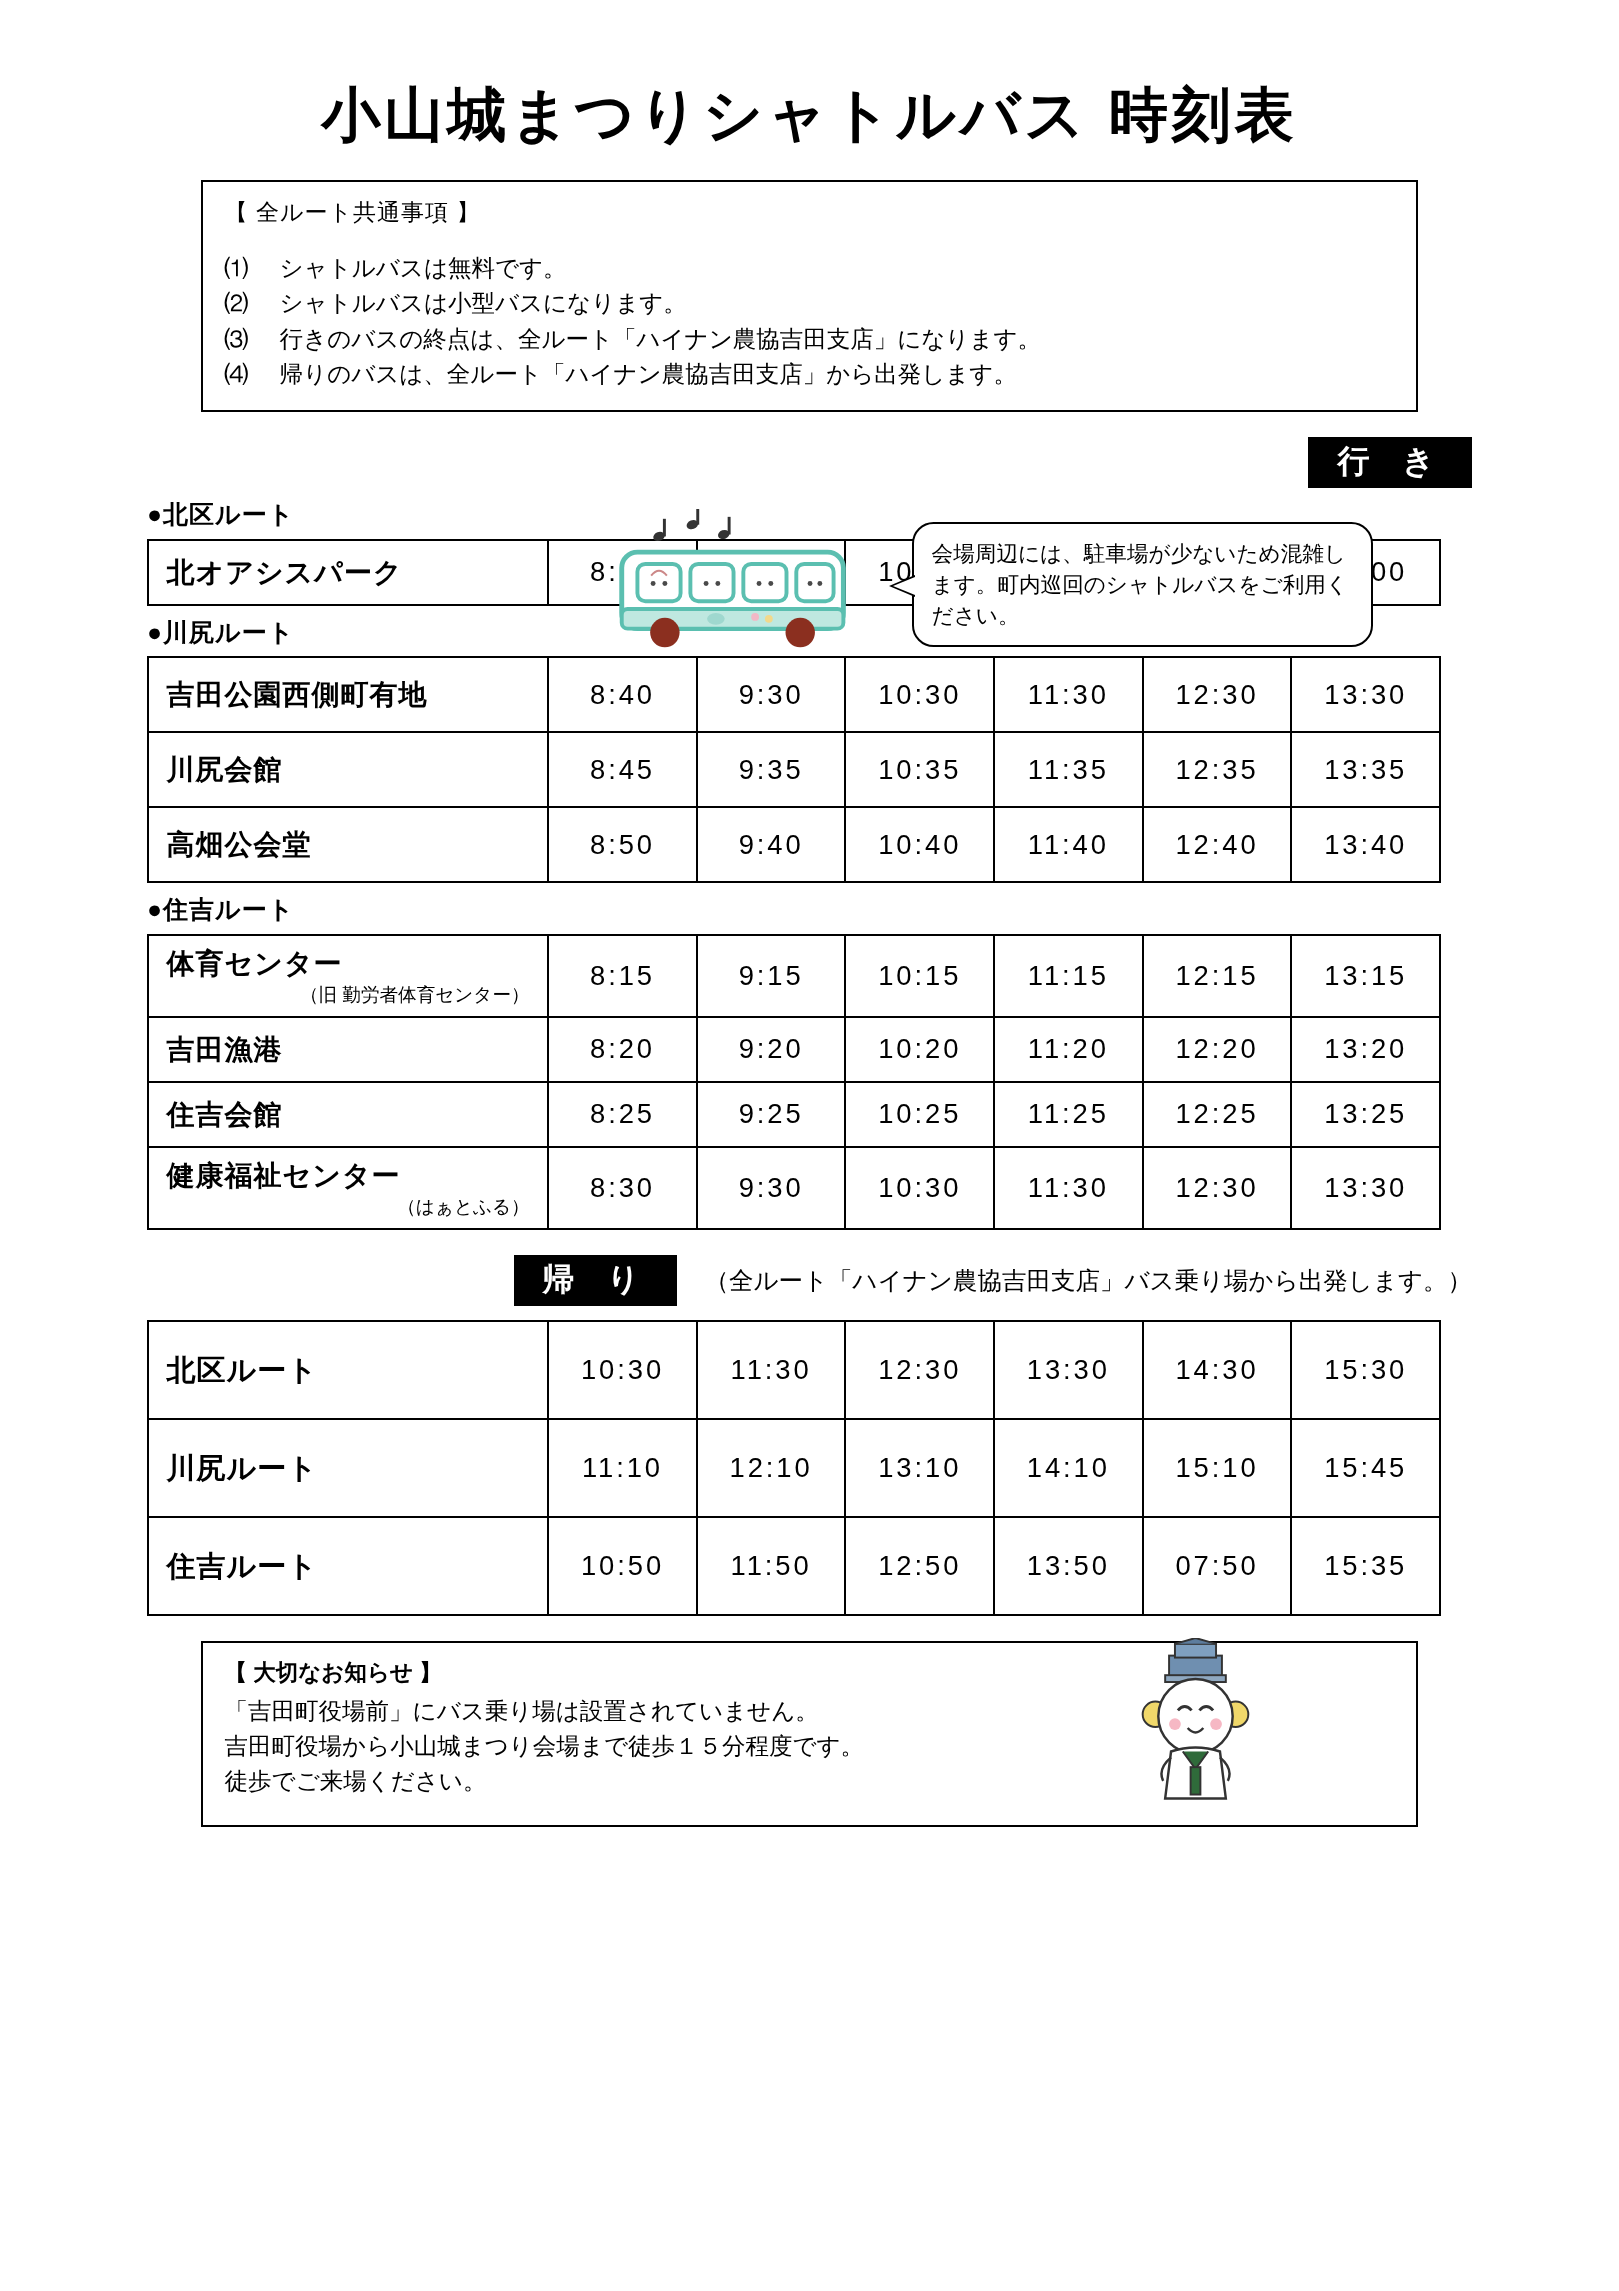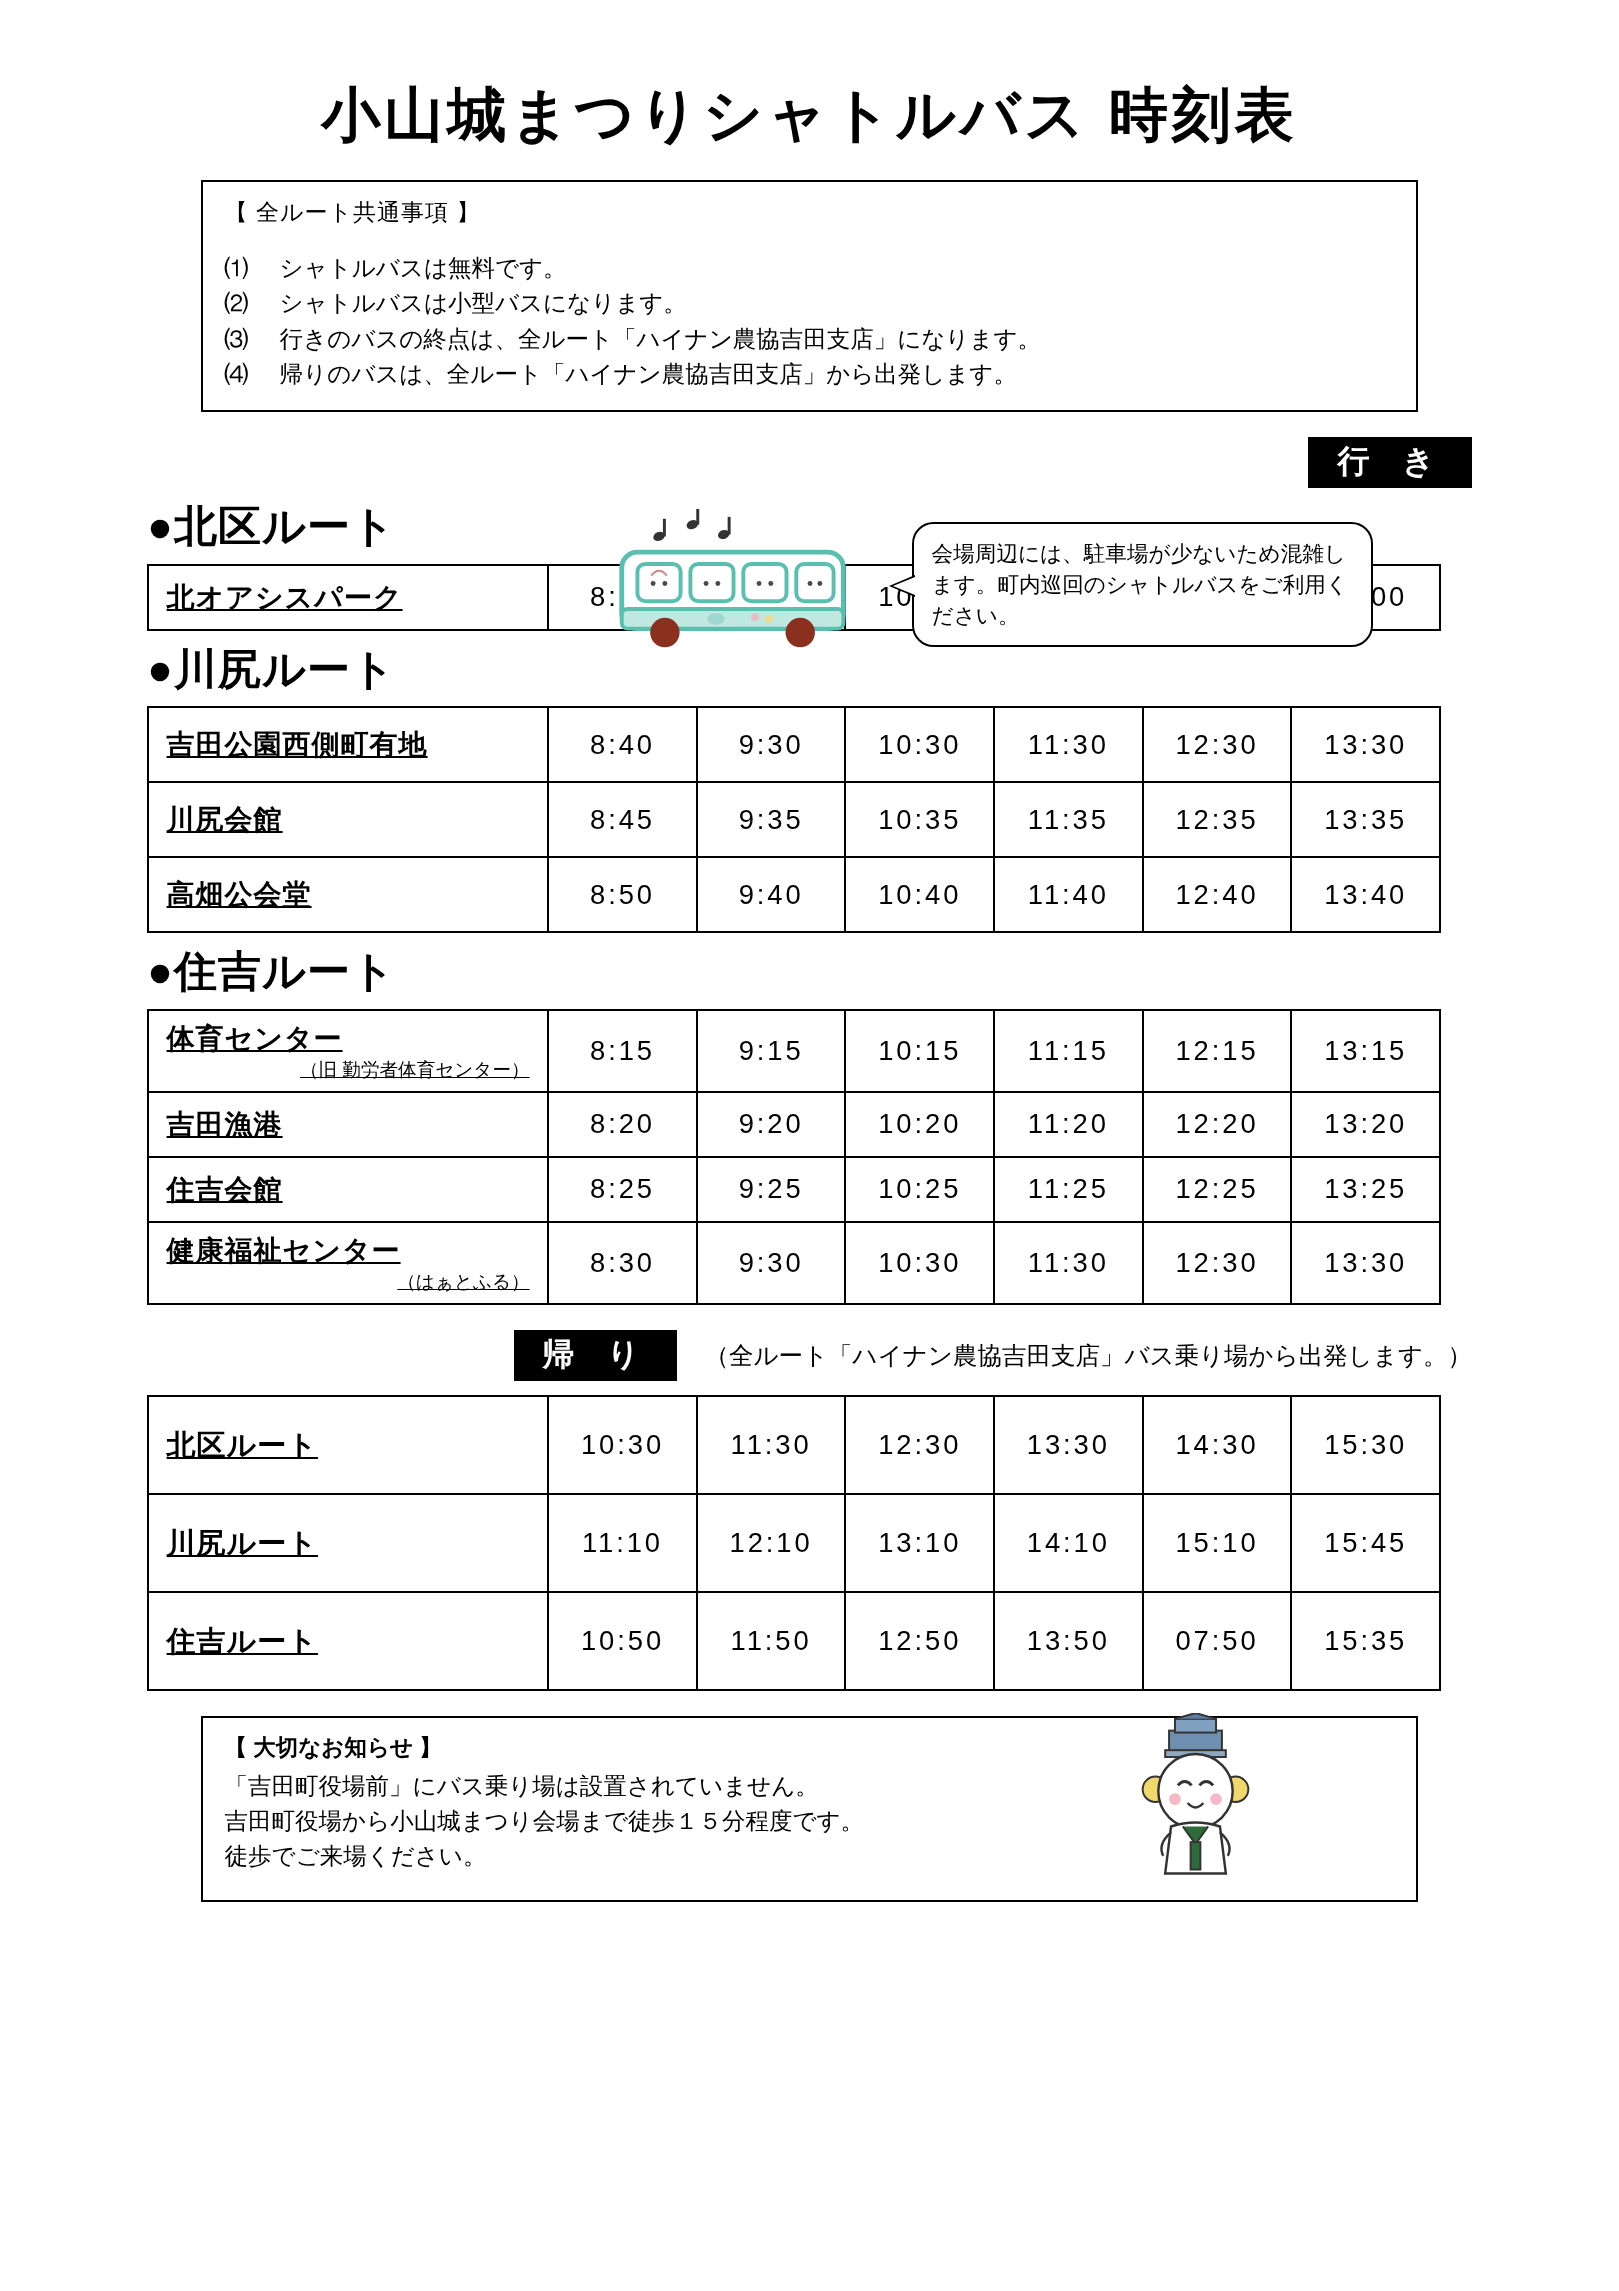--- a/index.html
+++ b/index.html
@@ -74,21 +74,21 @@
     display: inline-block;
     line-height: 1.1;
   }
   .banner-note {
     font-size: 24.5px;
     margin-left: 27.4px;
     white-space: nowrap;
   }
 
   .route-label {
-    font-size: 43px;
+    font-size: 25px;
     font-weight: bold;
     margin: 9.8px 0 7.8px 0;
     letter-spacing: 1px;
   }
 
   
   table.tt {
     border-collapse: collapse;
     width: 1294px;
     table-layout: fixed;
@@ -102,21 +102,20 @@
     letter-spacing: 2.9px;
   }
   table.tt td.stop {
     text-align: left;
     padding: 9.8px 17.6px;
     font-size: 28px;
     font-weight: bold;
     letter-spacing: 1px;
     width: 363px;
     line-height: 1.25;
-    text-decoration: underline;
   }
   table.tt td.time {
     height: 61px;
     font-weight: normal;
   }
   .sub {
     display: block;
     font-size: 18.6px;
     font-weight: normal;
     text-align: right;

